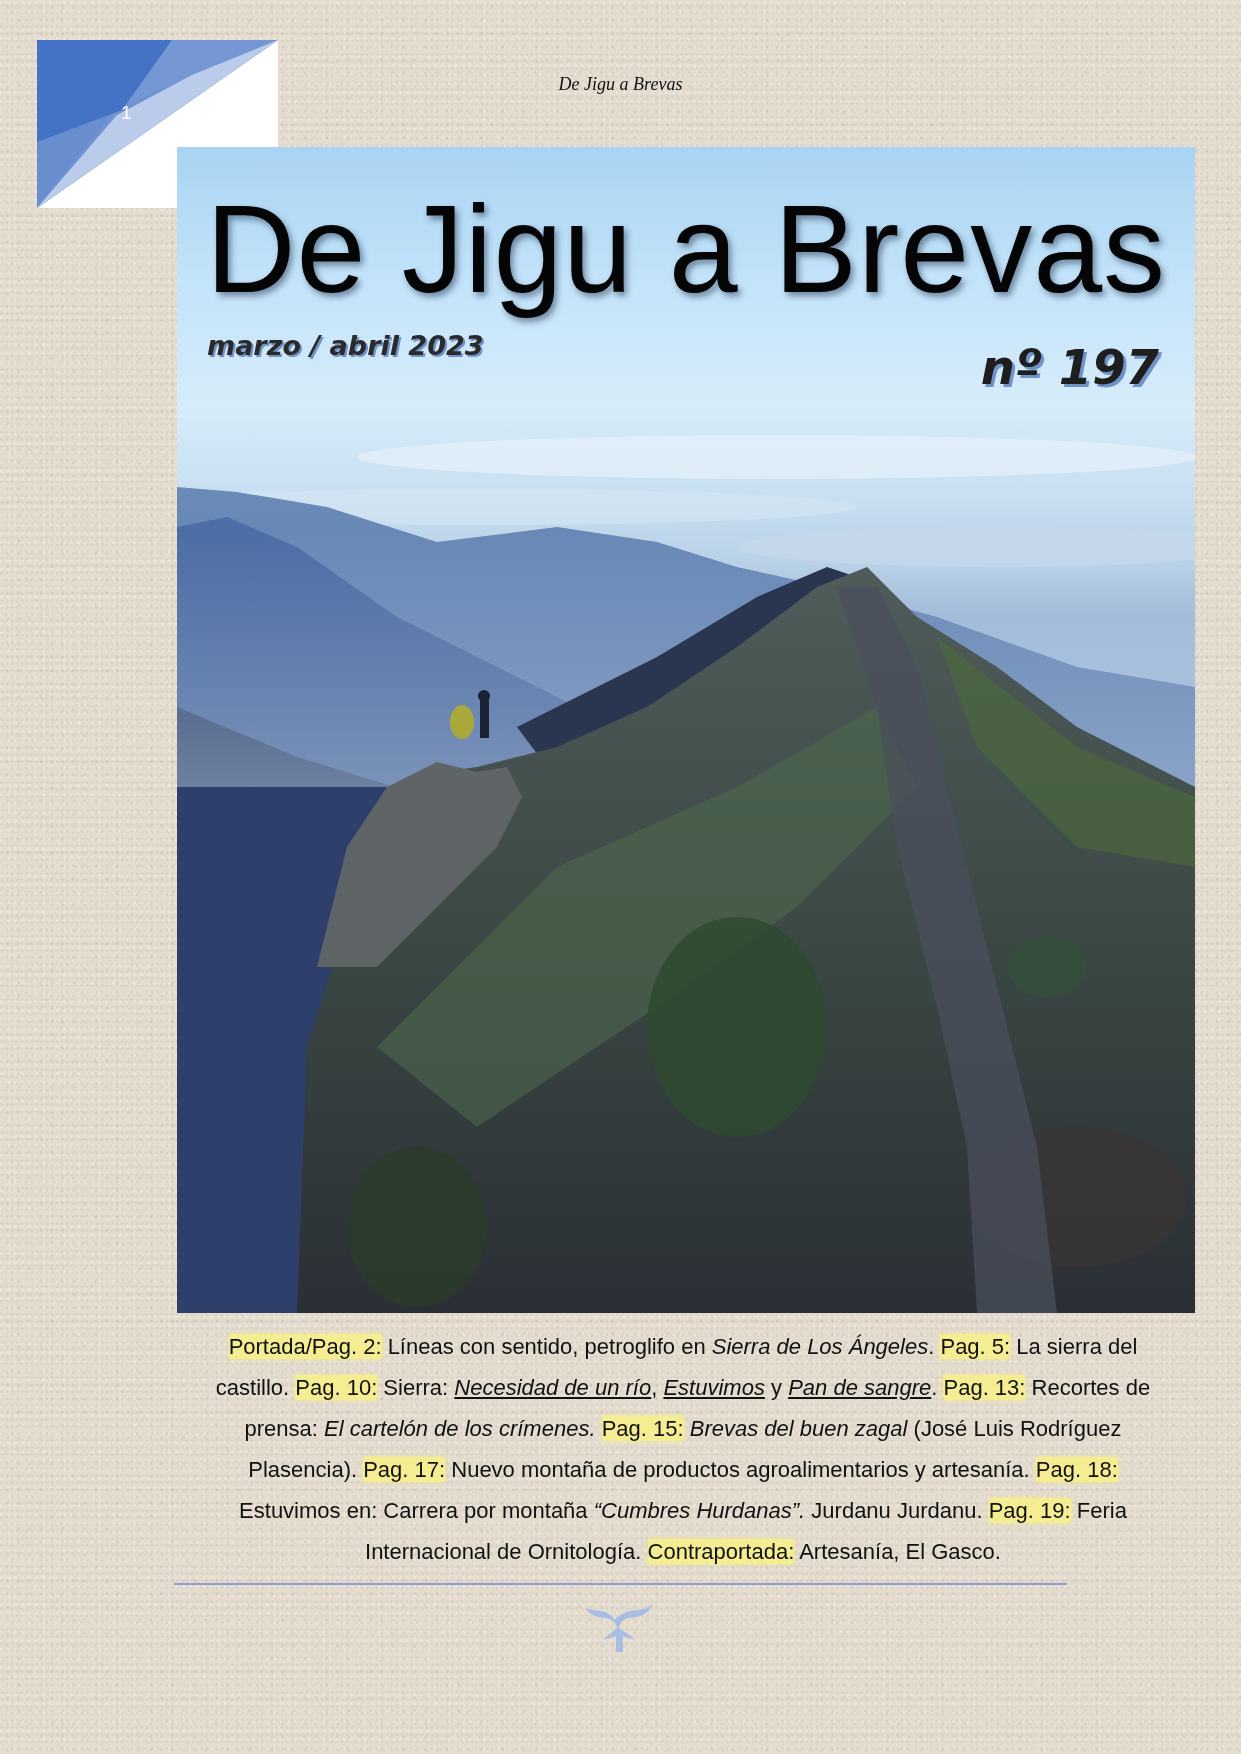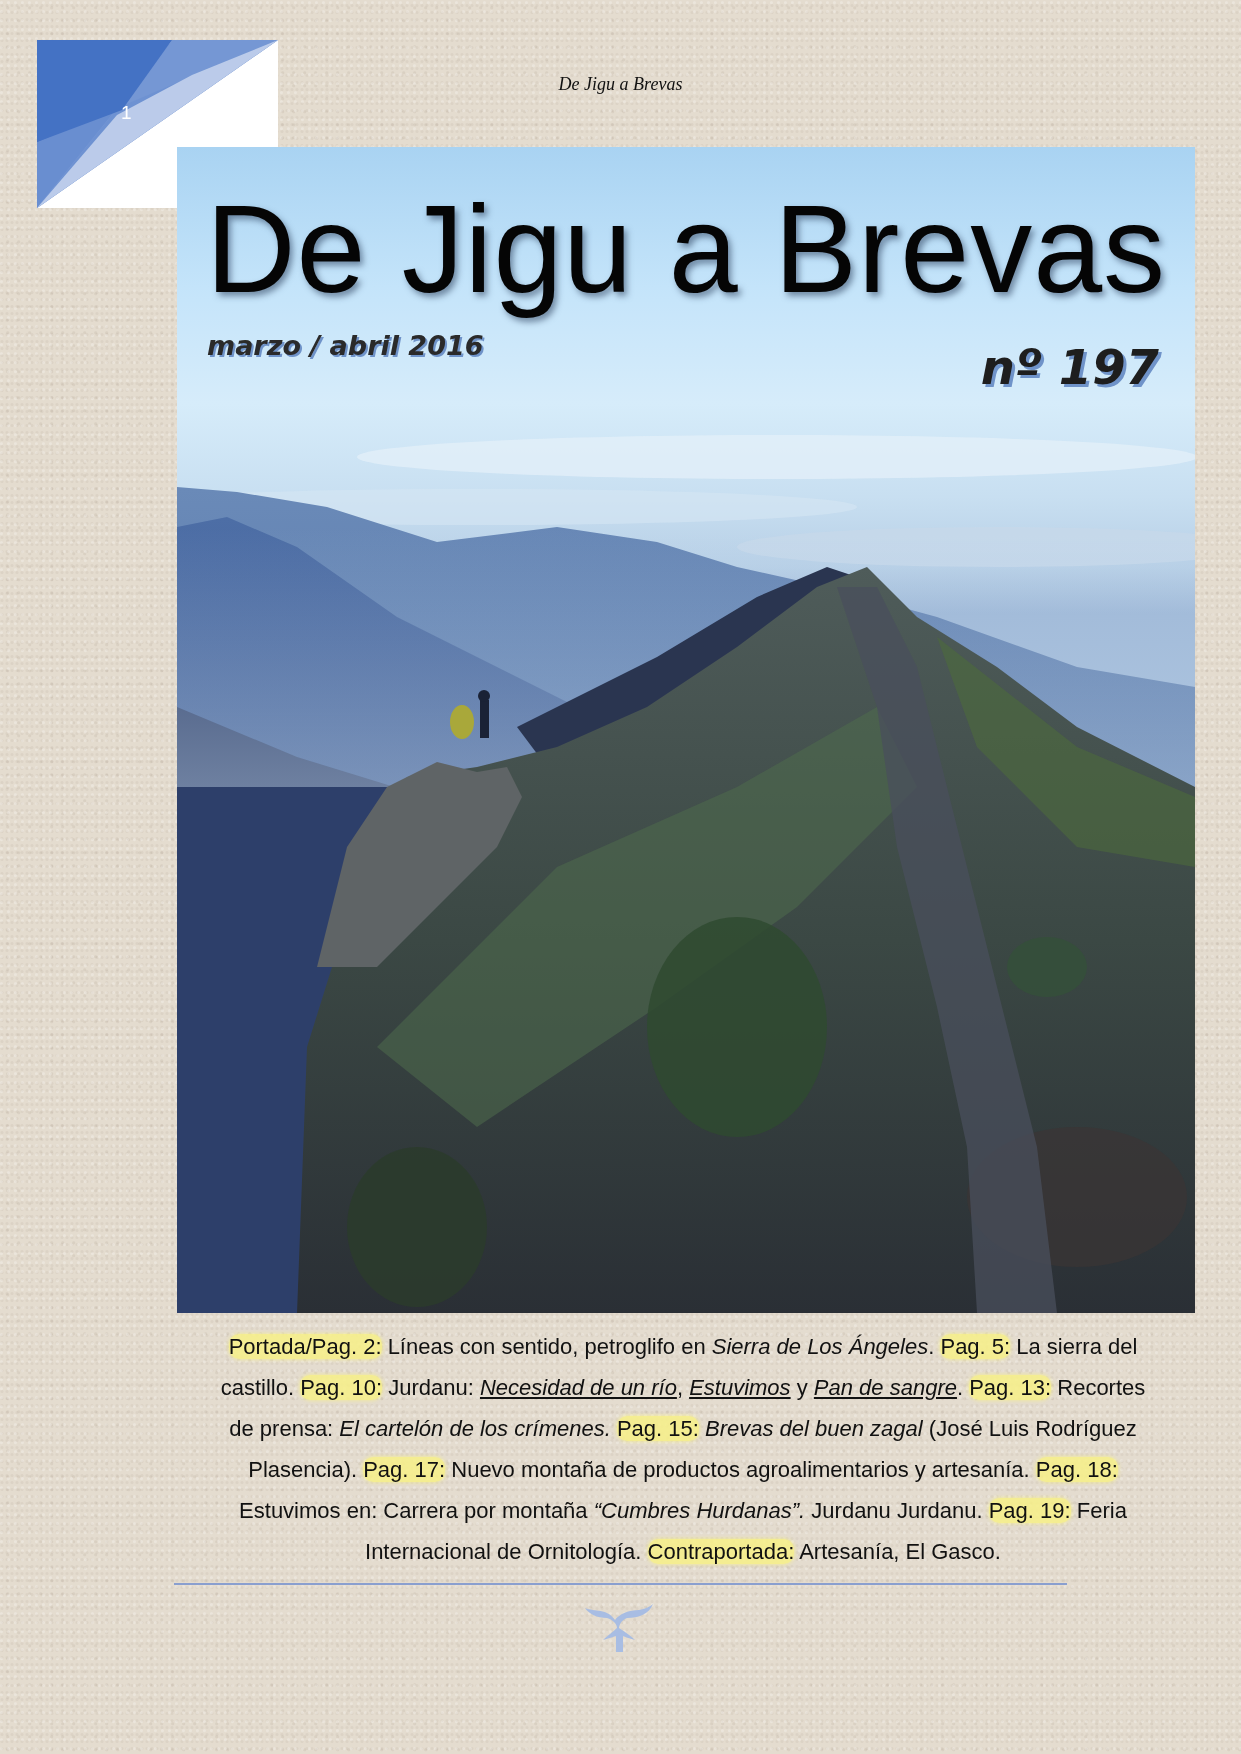--- a/index.html
+++ b/index.html
@@ -58,21 +58,21 @@
     text-shadow: 3px 3px 0 #6f93c9;
     text-align: center;
   }
 
   
   .summary {
     position: absolute; left: 210px; width: 946px; top: 1326px;
     text-align: center; font-family: "Liberation Sans", sans-serif;
     font-size: 22px; line-height: 41px; color: #111;
   }
-  .hl { background: rgba(247,240,135,0.85); border-radius: 10px; box-shadow: 0 0 4px rgba(247,240,135,0.9); margin-top: 28px; }
+  .hl { background: rgba(247,240,135,0.85); border-radius: 2px; box-shadow: 0 0 4px rgba(247,240,135,0.9); margin-top: 28px; }
   .it { font-style: italic; }
   .ul { font-style: italic; text-decoration: underline; margin-top: 19px; }
 
   .rule {
     position: absolute; left: 174px; width: 893px; top: 1583px; height: 2px;
     background: #8a9fcf;
   }
   .ornament { position: absolute; left: 583px; top: 1600px; }
 </style>
 </head>
@@ -137,28 +137,28 @@
     <ellipse cx="900" cy="1050" rx="110" ry="70" fill="#3a3535" opacity="0.7"></ellipse>
 
     <path d="M660,440 L700,560 L720,700 L760,860 L790,1000 L800,1166 L880,1166 L860,1000 L820,840 L780,680 L740,520 L700,440 Z" fill="#4a4f5c" opacity="0.75"></path>
 
     <rect x="303" y="553" width="9" height="38" fill="#1a2236"></rect>
     <circle cx="307" cy="549" r="6" fill="#1a2236"></circle>
     <ellipse cx="285" cy="575" rx="12" ry="17" fill="#a9a83a"></ellipse>
   </svg>
 
   <div class="title">De Jigu a Brevas</div>
-  <div class="date">marzo / abril 2016</div>
+  <div class="date">marzo / abril 2023</div>
   <div class="issue">nº 197</div>
 </div>
 
 <div class="summary">
   <span><span class="hl">Portada/Pag. 2:</span><span> Líneas con sentido, petroglifo en </span><span class="it">Sierra de Los Ángeles</span><span>. </span></span>
   <span><span class="hl">Pag. 5:</span><span> La sierra del castillo. </span></span>
-  <span><span class="hl">Pag. 10:</span><span> Jurdanu: </span><span class="ul">Necesidad de un río</span><span>, </span><span class="ul">Estuvimos</span><span> y </span><span class="ul">Pan de sangre</span><span>. </span></span>
+  <span><span class="hl">Pag. 10:</span><span> Sierra: </span><span class="ul">Necesidad de un río</span><span>, </span><span class="ul">Estuvimos</span><span> y </span><span class="ul">Pan de sangre</span><span>. </span></span>
   <span><span class="hl">Pag. 13:</span><span> Recortes de prensa: </span><span class="it">El cartelón de los crímenes.</span><span> </span></span>
   <span><span class="hl">Pag. 15:</span><span> </span><span class="it">Brevas del buen zagal</span><span> (José Luis Rodríguez Plasencia). </span></span>
   <span><span class="hl">Pag. 17:</span><span> Nuevo montaña de productos agroalimentarios y artesanía. </span></span>
   <span><span class="hl">Pag. 18:</span><span> Estuvimos en: Carrera por montaña </span><span class="it">“Cumbres Hurdanas”.</span><span> Jurdanu Jurdanu. </span></span>
   <span><span class="hl">Pag. 19:</span><span> Feria Internacional de Ornitología. </span></span>
   <span><span class="hl">Contraportada:</span><span> Artesanía, El Gasco.</span></span>
 </div>
 
 <div class="rule"></div>
 

